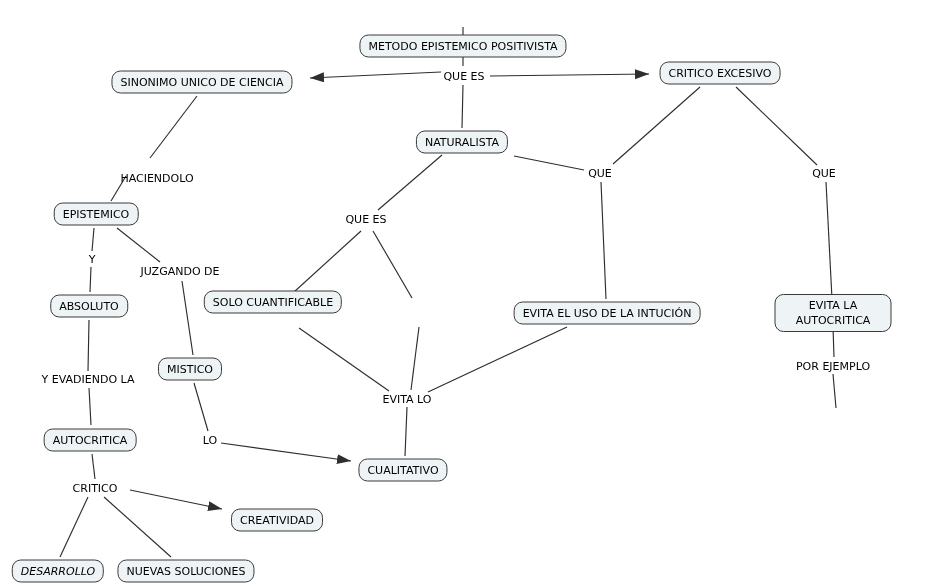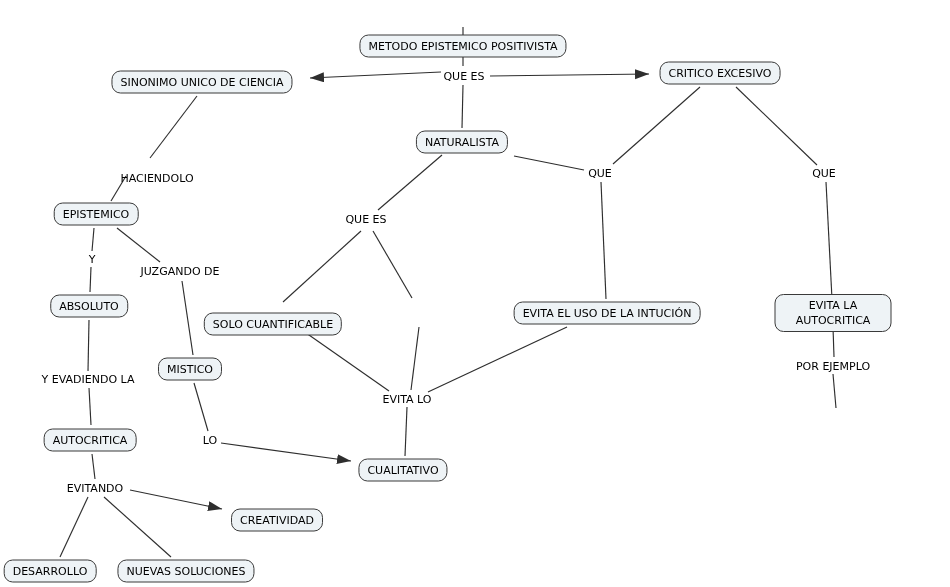--- a/index.html
+++ b/index.html
@@ -79,34 +79,34 @@
       <line x1="104" y1="497" x2="171" y2="557" class="edge"></line>
       <line x1="130" y1="490" x2="222" y2="509" class="edge" marker-end="url(#arrow)"></line>
     </svg>
 
 <div class="node" style="left: 463px; top: 0; margin-top: 46px;">METODO EPISTEMICO POSITIVISTA</div>
     <div class="node" style="left: 202px; top: 82px;">SINONIMO UNICO DE CIENCIA</div>
     <div class="node" style="left: 720px; top: 73px;">CRITICO EXCESIVO</div>
     <div class="node" style="left: 462px; top: 142px; text-align: center;">NATURALISTA</div>
     <div class="node" style="left: 96px; top: 214px;">EPISTEMICO</div>
     <div class="node" style="left: 89px; top: 306px;">ABSOLUTO</div>
-    <div class="node" style="left: 273px; top: 324px;">SOLO CUANTIFICABLE</div>
+    <div class="node" style="left: 273px; top: 302px;">SOLO CUANTIFICABLE</div>
     <div class="node" style="left: 607px; top: 313px;">EVITA EL USO DE LA INTUCIÓN</div>
     <div class="node" style="left: 833px; top: 313px;">EVITA LA AUTOCRITICA</div>
     <div class="node" style="left: 190px; top: 369px;">MISTICO</div>
     <div class="node" style="left: 90px; top: 440px;">AUTOCRITICA</div>
     <div class="node" style="left: 403px; top: 470px;">CUALITATIVO</div>
     <div class="node" style="left: 277px; top: 520px;">CREATIVIDAD</div>
-    <div class="node" style="left: 50px; top: 571px;">DESARROLLO</div>
+    <div class="node" style="left: 58px; top: 571px; font-style: italic;">DESARROLLO</div>
     <div class="node" style="left: 186px; top: 571px;">NUEVAS SOLUCIONES</div>
     <div class="link-label" style="left: 464px; top: 76px;">QUE ES</div>
     <div class="link-label" style="left: 141px; top: 178px; margin-left: 16px;">HACIENDOLO</div>
     <div class="link-label" style="left: 92px; top: 259px;">Y</div>
     <div class="link-label" style="left: 180px; top: 271px;">JUZGANDO DE</div>
     <div class="link-label" style="left: 366px; top: 219px;">QUE ES</div>
     <div class="link-label" style="left: 600px; top: 173px;">QUE</div>
     <div class="link-label" style="left: 824px; top: 173px;">QUE</div>
     <div class="link-label" style="left: 88px; top: 379px;">Y EVADIENDO LA</div>
     <div class="link-label" style="left: 407px; top: 399px;">EVITA LO</div>
     <div class="link-label" style="left: 833px; top: 366px;">POR EJEMPLO</div>
     <div class="link-label" style="left: 210px; top: 440px;">LO</div>
-    <div class="link-label" style="left: 95px; top: 488px;">EVITANDO</div>
+    <div class="link-label" style="left: 95px; top: 488px;">CRITICO</div>
   </div>
 
 </body></html>

